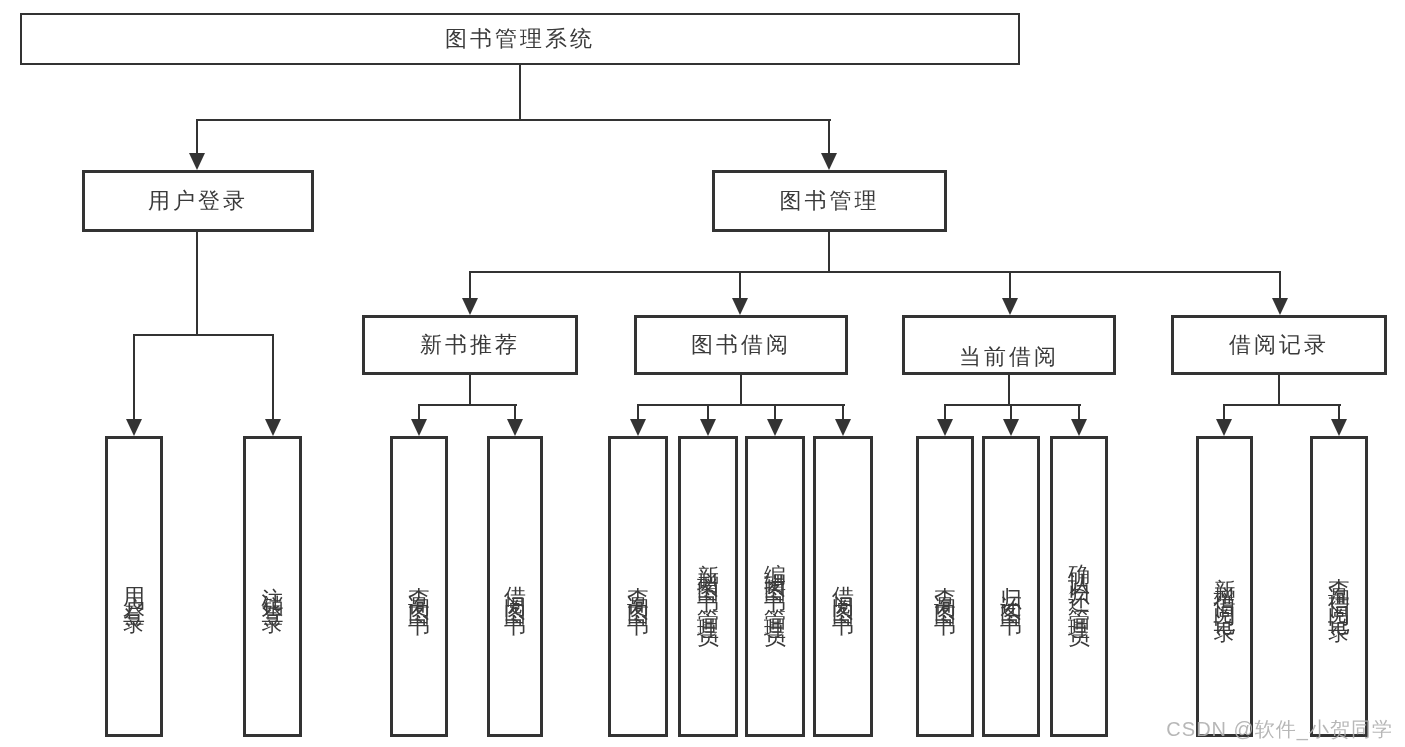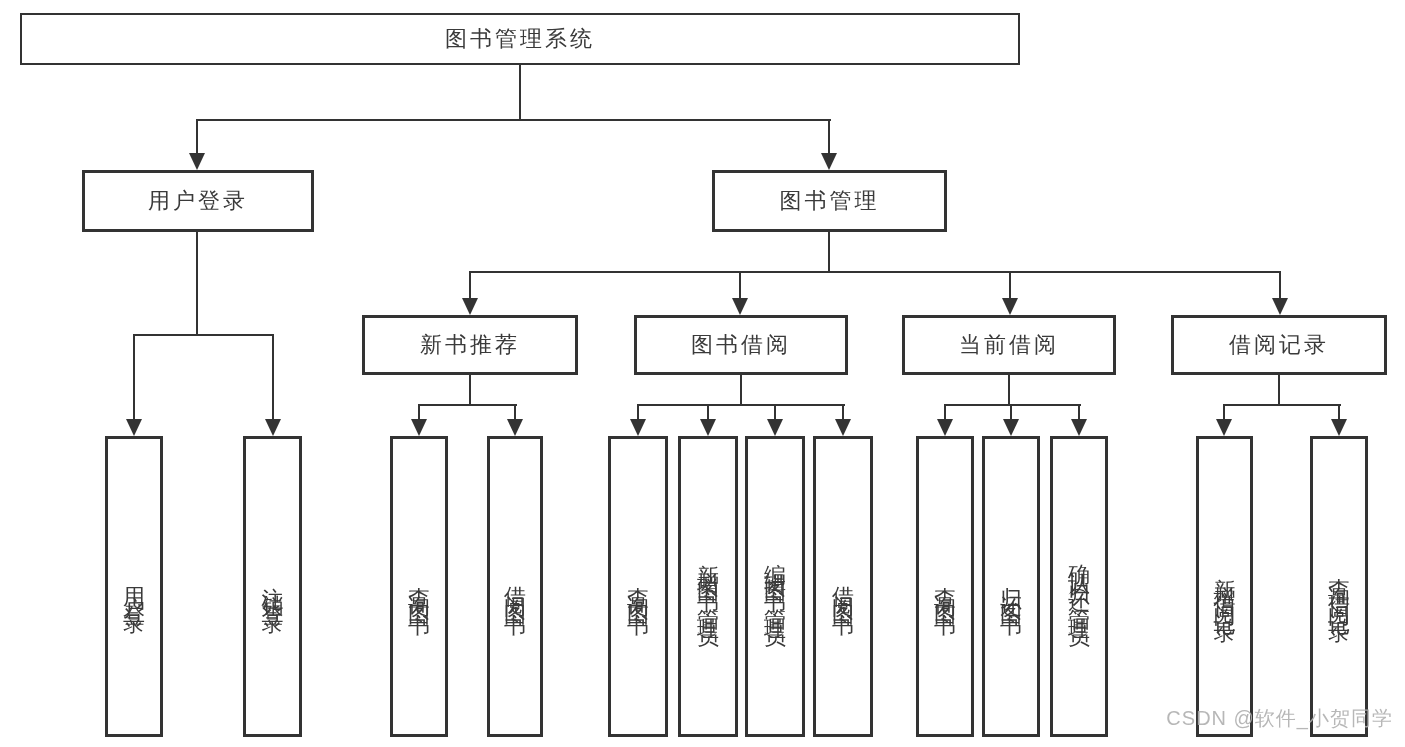--- a/index.html
+++ b/index.html
@@ -66,21 +66,21 @@
     width: 0; height: 0;
     border-left: 8px solid transparent;
     border-right: 8px solid transparent;
     border-top: 17px solid #333333;
   }
 
   
   .watermark {
     position: absolute;
     right: 12px;
-    bottom: 15px;
+    bottom: 4px;
     font-size: 20px;
     color: #b0b0b0;
     letter-spacing: 1px;
     z-index: 5;
     opacity: 0.9;
     white-space: nowrap;
   }
 </style>
 </head>
 <body>
@@ -114,21 +114,21 @@
   <div class="drop" style="left:732px; top:271px; height:44px;"></div>
   <div class="drop" style="left:1002px; top:271px; height:44px;"></div>
   <div class="drop" style="left:1272px; top:271px; height:44px;"></div>
 
   <div class="hbox" style="left:634px; top:315px; width:214px; height:60px;">
     <span>图书借阅</span>
   </div>
   <div class="hbox" style="left:362px; top:315px; width:216px; height:60px;">
     <span>新书推荐</span>
   </div>
-  <div class="hbox" style="left:902px; top:315px; width:214px; height:60px;">
+  <div class="hbox" style="left:902px; top:315px; width:214px; height:60px;align-items:flex-end;">
     <span>当前借阅</span>
   </div>
   <div class="hbox" style="left:1171px; top:315px; width:216px; height:60px;">
     <span>借阅记录</span>
   </div>
 
   <div class="vline" style="left:469px; top:375px; height:30px;"></div>
   <div class="hline" style="left:418px; top:404px; width:99px;"></div>
   <div class="drop" style="left:411px; top:404px; height:32px;"></div>
   <div class="drop" style="left:507px; top:404px; height:32px;"></div>

